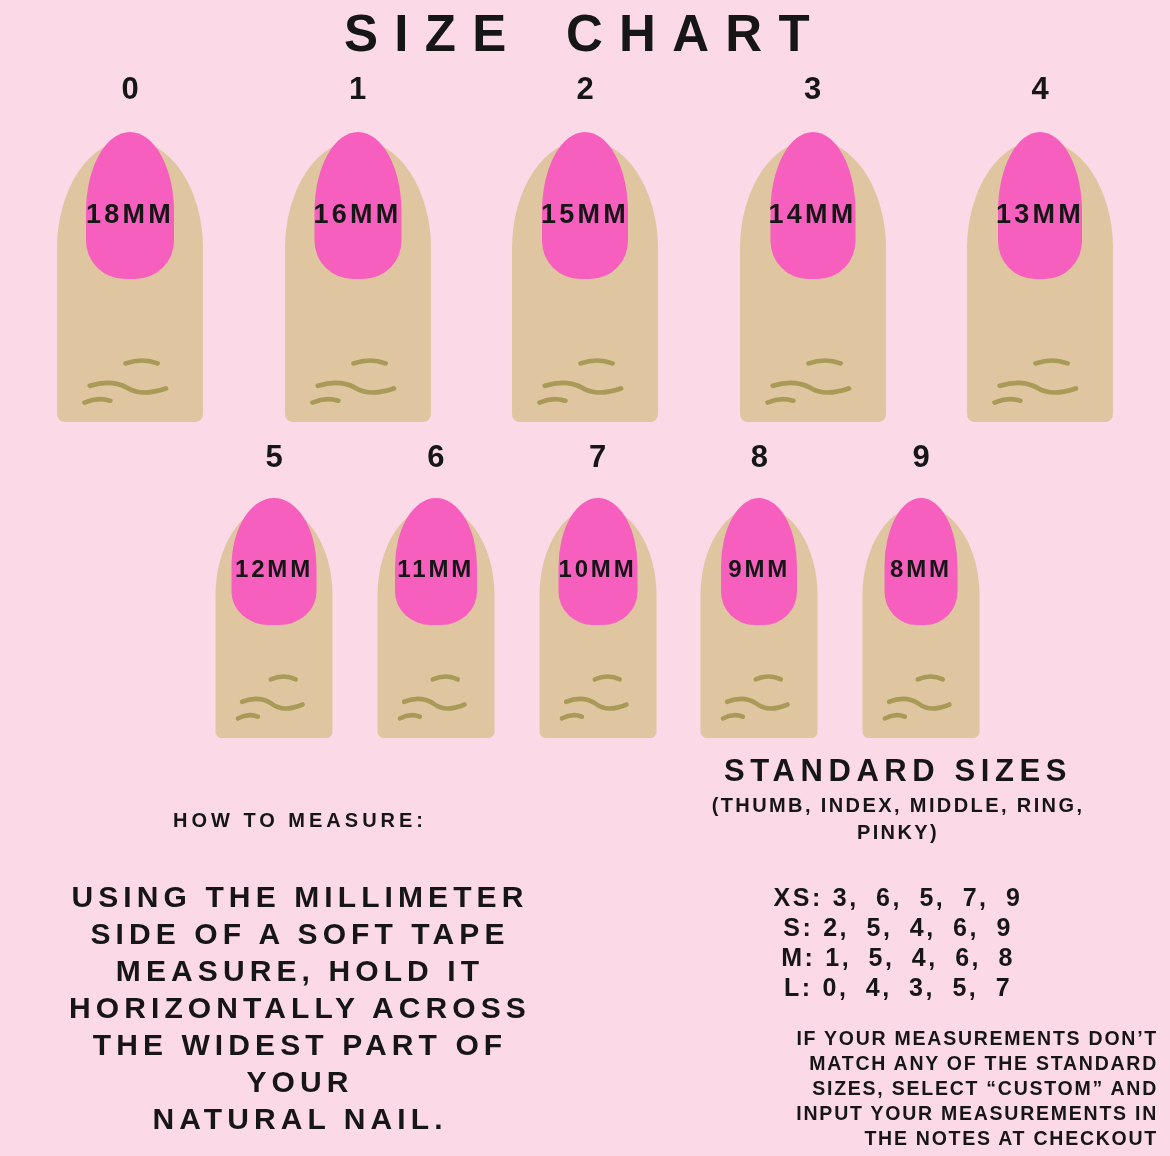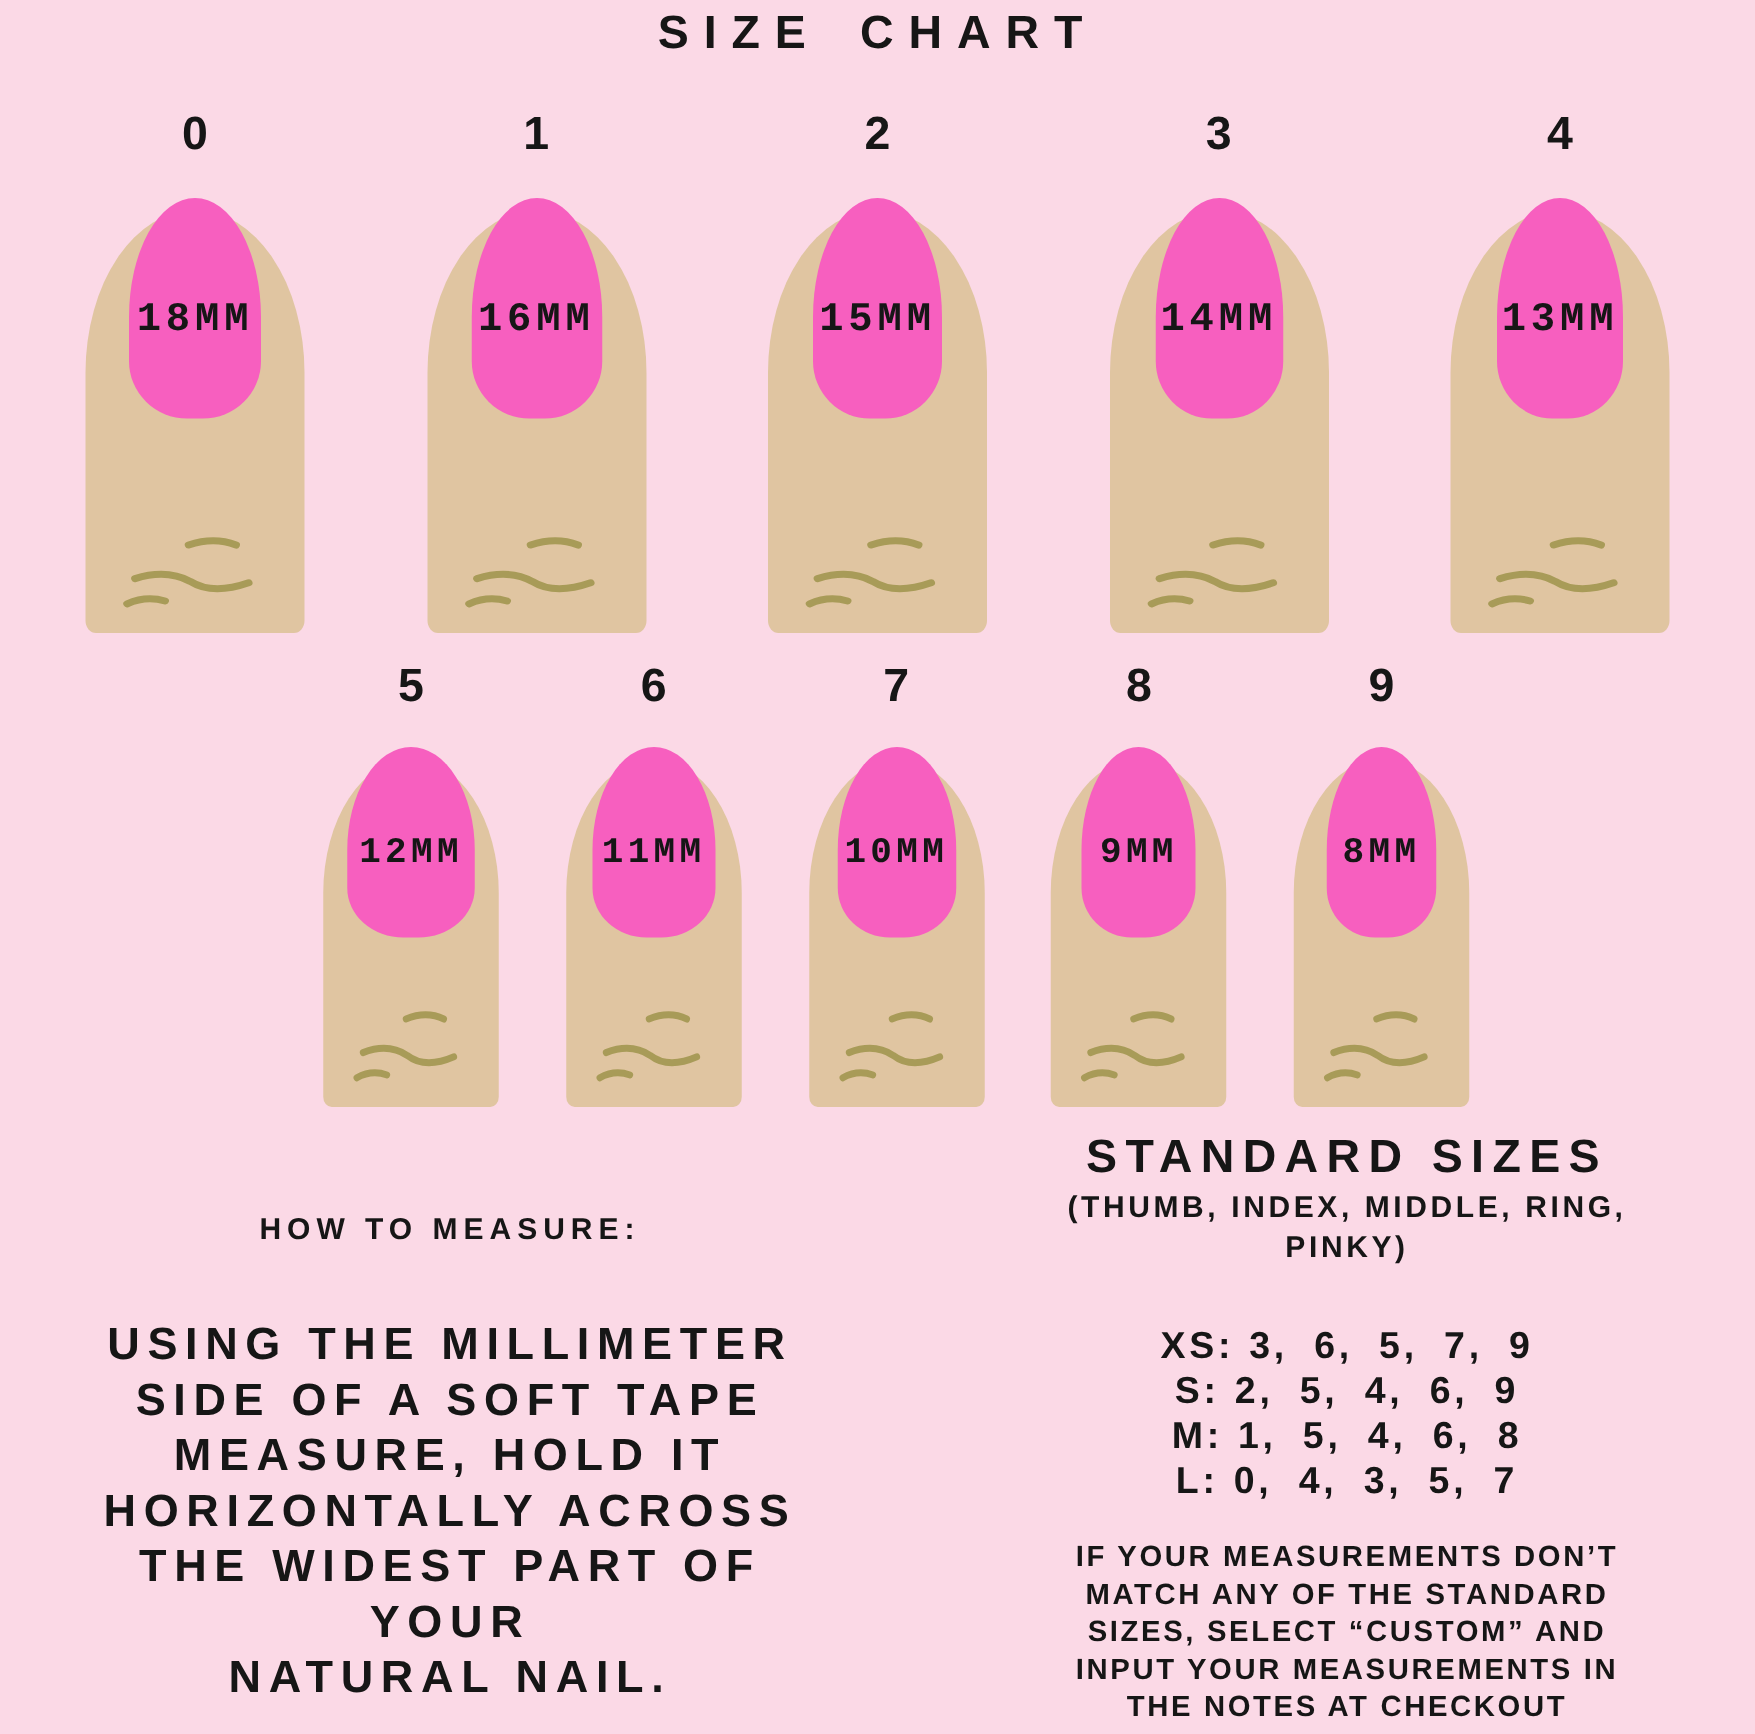--- a/index.html
+++ b/index.html
@@ -14,21 +14,21 @@
   body{
     background:var(--c-background);
     font-family:"Liberation Sans", sans-serif;
     color:var(--c-text);
     font-weight:bold;
     position:relative;
   }
   .page-title{
     position:absolute;top:4px;left:0;width:100%;
     text-align:center;
-    font-size:31px;
+    font-size:51px;
     letter-spacing:0.32em;
     word-spacing:0.25em;
   }
   
   .finger-row{position:absolute;display:flex;justify-content:space-between;}
   .row1{top:72px;left:55px;width:1060px;
     --skin-w:146px;--nail-h:147px;--graphic-h:290px;--mm-size:27px;--num-mb:26px;}
   .row2{top:440px;left:213px;width:769px;
     --skin-w:117px;--nail-h:127px;--graphic-h:240px;--mm-size:24px;--num-mb:24px;}
   .row1 .col{width:150px;}
@@ -44,21 +44,20 @@
     position:absolute;top:8px;left:50%;transform:translateX(-50%);
     width:var(--skin-w);height:calc(var(--graphic-h) - 8px);
     background:var(--c-skin);
     border-radius:52% 52% 5% 5% / 40% 40% 3% 3%;
   }
   .nail{
     position:absolute;top:0;left:50%;transform:translateX(-50%);
     width:var(--nail-w,88px);height:var(--nail-h);
     background:var(--c-nail);
     border-radius:50% 50% 44% 44% / 54% 54% 26% 26%;
-    font-family:Liberation Mono, monospace;
   }
   .mm{
     position:absolute;top:56%;left:50%;transform:translate(-50%,-50%);
     font-size:var(--mm-size);
     letter-spacing:0.12em;
     white-space:nowrap;
   }
   .wrinkles{
     position:absolute;bottom:12px;left:50%;transform:translateX(-50%);
     width:calc(var(--skin-w) * 0.72);height:56px;
@@ -74,21 +73,21 @@
     margin-top:38px;font-size:30px;letter-spacing:0.17em;line-height:37px;
   }
   .std-block{
     position:absolute;top:752px;left:638px;width:520px;text-align:center;
   }
   .std-heading{font-size:31px;letter-spacing:0.18em;line-height:38px;}
   .std-sub{font-size:20px;letter-spacing:0.12em;line-height:27px;margin-top:2px;}
   .std-rows{margin-top:36px;font-size:25px;line-height:30px;letter-spacing:0.1em;word-spacing:8px;}
   .std-row span{display:inline;}
   .std-row .vals{margin-left:10px;}
-  .std-note{margin-top:24px;font-size:19.5px;letter-spacing:0.09em;line-height:25px;}
+  .std-note{margin-top:24px;font-size:19.5px;letter-spacing:0.09em;line-height:25px;text-align:right;}
 </style>
 </head>
 <body>
 
 <h1 class="page-title">SIZE CHART</h1>
 
 <div class="finger-row row1">
   <div class="col" style="--nail-w:88px">
     <div class="num">0</div>
     <div class="finger">

